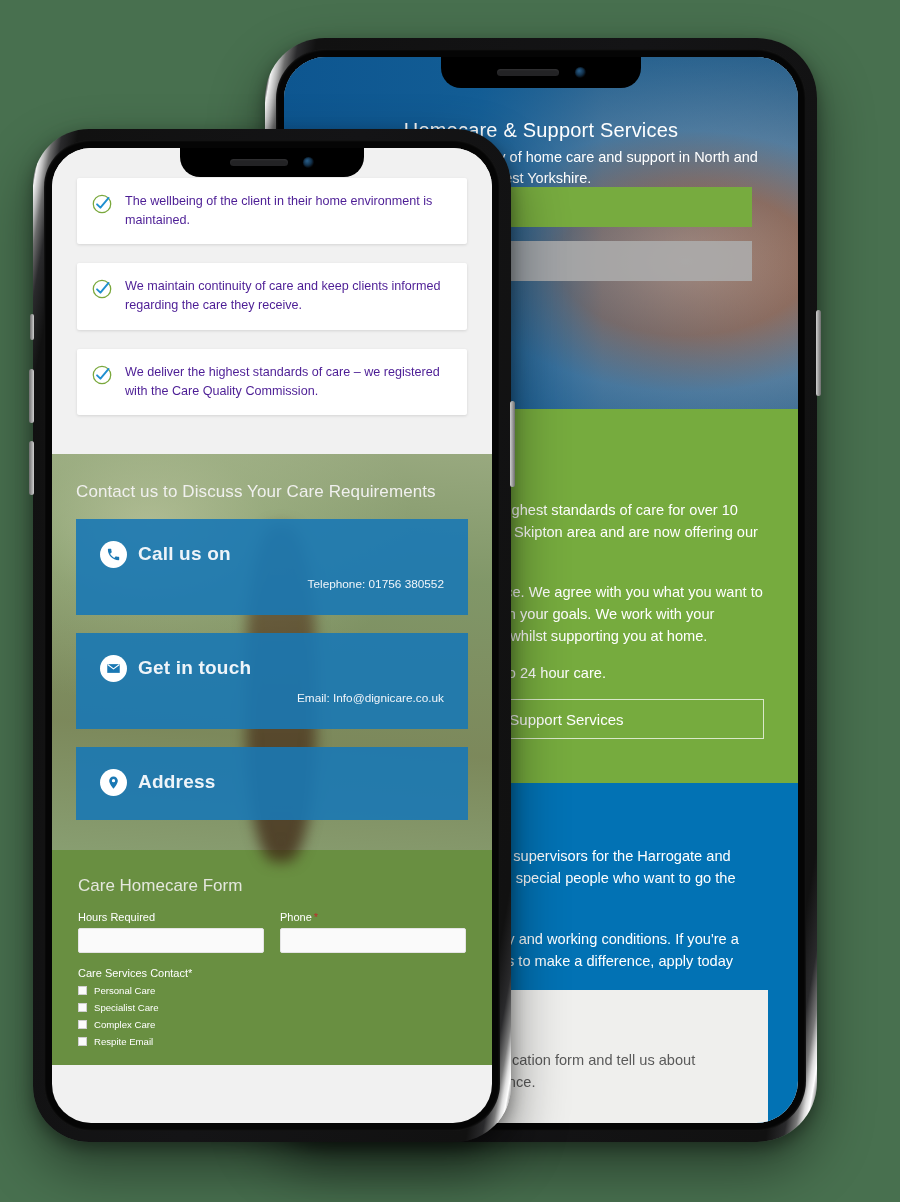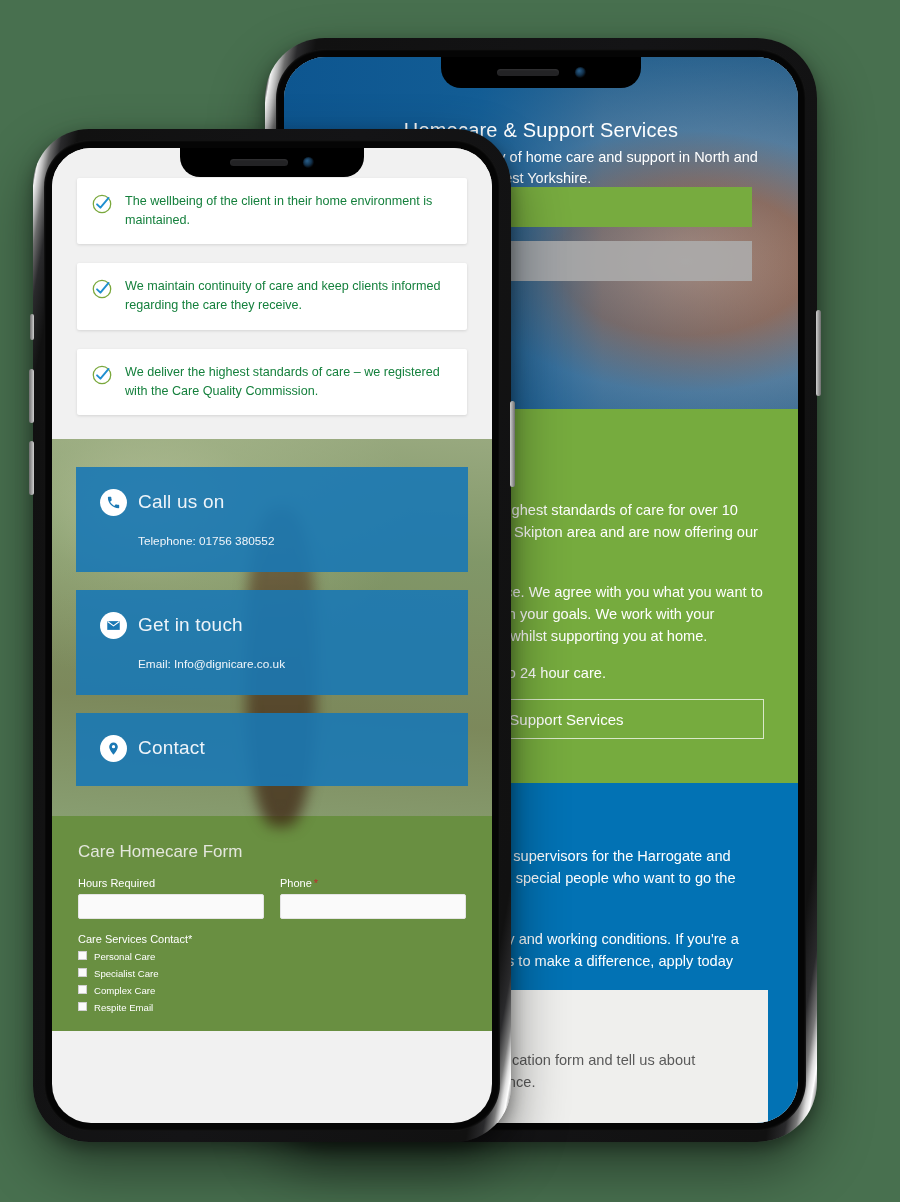--- a/index.html
+++ b/index.html
@@ -101,23 +101,23 @@
   #phone-front .notch { width: 184px; height: 29px; }
   #phone-front .notch .speaker { width: 58px; height: 7px; margin-right: 15px; }
   #phone-front .notch .cam { width: 11px; height: 11px; }
 
   .fp-list { background: #f1f1f1; padding: 30px 25px 24px; }
   .fp-card {
     background: #fff; border-radius: 2px; display: flex; gap: 12px;
     padding: 14px 16px 14px 14px; margin-bottom: 19px;
     box-shadow: 0 1px 3px rgba(0,0,0,.12);
   }
-  .fp-card:last-child { margin-bottom: 0; }
+  .fp-card:last-child { margin-bottom: 15px; }
   .fp-card .tick { flex: 0 0 22px; margin-top: 1px; }
-  .fp-card p { font-size: 12.6px; line-height: 1.52; color: #15803d; }
+  .fp-card p { font-size: 12.6px; line-height: 1.52; color: #4c1d95; }
 
   .fp-contact {
     position: relative; padding: 28px 24px 30px;
     background:
       linear-gradient(185deg, rgba(175,186,150,.55) 0%, rgba(140,160,120,.25) 30%, rgba(120,90,60,.20) 70%, rgba(150,170,130,.45) 100%),
       radial-gradient(ellipse 60% 45% at 22% 18%, #b9c49a 0%, #93a877 45%, #7d9463 100%),
       radial-gradient(ellipse 55% 70% at 78% 55%, #c99a78 0%, #8a6a4e 55%, rgba(120,140,100,0) 100%),
       linear-gradient(160deg, #a8b98f 0%, #8d9f72 40%, #6f8a5c 100%);
   }
   .fp-contact::after {
@@ -127,35 +127,35 @@
   }
   .fp-contact > * { position: relative; z-index: 2; }
   .fp-contact h2 { color: #f0f0ee; font-size: 17px; font-weight: 400; margin-bottom: 17px; letter-spacing: .1px; }
   .fp-box { background: rgba(26,120,180,.90); padding: 22px 24px 24px; margin-bottom: 18px; }
   .fp-box:last-child { margin-bottom: 0; }
   .fp-box-head { display: flex; align-items: center; gap: 11px; }
   .fp-box-head .cicon {
     width: 27px; height: 27px; border-radius: 50%; background: #fff;
     display: flex; align-items: center; justify-content: center; flex: 0 0 27px;
   }
-  .fp-box-head h3 { color: #eef4f9; font-size: 19px; font-weight: 400; letter-spacing: .2px; }
-  .fp-box .sub { color: #f0f5fa; font-size: 11.8px; margin-top: 18px; padding-left: 38px; }
+  .fp-box-head h3 { color: #eef4f9; font-size: 19px; font-weight: 700; letter-spacing: .2px; }
+  .fp-box .sub { color: #f0f5fa; font-size: 11.8px; margin-top: 9px; padding-left: 38px; text-align: right; }
 
   .fp-form { background: #698f41; padding: 26px 26px 12px; }
   .fp-form h2 { color: #e4e7dd; font-size: 17px; font-weight: 400; margin-bottom: 15px; }
   .fp-row { display: flex; gap: 16px; margin-bottom: 14px; }
   .fp-field { flex: 1; }
   .fp-label { color: #fff; font-size: 11px; margin-bottom: 5px; display: block; }
   .fp-label .req { color: #c1292e; margin-left: 2px; }
   .fp-input {
     width: 100%; height: 25px; background: #fafafa; border: 1px solid #e4e4e4;
     border-radius: 2px; display: block;
   }
   .fp-cb-label { color: #fff; font-size: 11px; margin: 5px 0 6px; display: block; }
-  .fp-cb { display: flex; align-items: flex-start; gap: 7px; margin-bottom: 6px; }
+  .fp-cb { display: flex; align-items: center; gap: 7px; margin-bottom: 6px; }
   .fp-cb .box { width: 9px; height: 9px; background: #fbfbfb; border: 1px solid #cfcfcf; flex: 0 0 9px; }
   .fp-cb span.t { color: #fff; font-size: 9.6px; }
 </style>
 </head>
 <body>
 
 <div class="phone" id="phone-back">
   <div class="chassis"></div>
   <div class="bezel"></div>
   <div class="side-btn" style="left:-3px; top:185px; width:4px; height:26px; background:linear-gradient(90deg,#6e6e6e,#cfcfcf);"></div>
@@ -237,20 +237,21 @@
           <svg width="22" height="22" viewBox="0 0 24 24">
               <circle cx="12" cy="12" r="9.5" fill="none" stroke="#7aa83c" stroke-width="1.4"></circle>
               <path d="M6.6 12.4 L10.3 16 L19.2 5.4" fill="none" stroke="#1f8fd0" stroke-width="2.1" stroke-linecap="round" stroke-linejoin="round"></path>
             </svg>
         </span>
         <p>We deliver the highest standards of care – we registered with the Care Quality Commission.</p>
       </div>
     </div>
 
     <div class="fp-contact">
+      <h2>Contact us to Discuss Your Care Requirements</h2>
 
       <div class="fp-box">
         <div class="fp-box-head">
           <span class="cicon">
             <svg width="15" height="15" viewBox="0 0 24 24" fill="#1a78b4">
                 <path d="M6.6 10.8c1.4 2.8 3.8 5.1 6.6 6.6l2.2-2.2c.3-.3.7-.4 1-.2 1.2.4 2.4.6 3.7.6.6 0 1 .4 1 1V20c0 .6-.4 1-1 1C10.8 21 3 13.2 3 3.9c0-.6.4-1 1-1h3.5c.6 0 1 .4 1 1 0 1.3.2 2.5.6 3.7.1.3 0 .7-.2 1l-2.3 2.2z"></path>
               </svg>
           </span>
           <h3>Call us on</h3>
         </div>
@@ -271,21 +272,21 @@
       </div>
 
       <div class="fp-box">
         <div class="fp-box-head">
           <span class="cicon">
             <svg width="15" height="15" viewBox="0 0 24 24" fill="#1a78b4">
                 <path d="M12 2.2c-3.8 0-6.9 3.1-6.9 6.9 0 5.2 6.9 12.7 6.9 12.7s6.9-7.5 6.9-12.7c0-3.8-3.1-6.9-6.9-6.9z"></path>
                 <circle cx="12" cy="9.1" r="2.6" fill="#fff"></circle>
               </svg>
           </span>
-          <h3>Contact</h3>
+          <h3>Address</h3>
         </div>
       </div>
     </div>
 
     <div class="fp-form">
       <h2>Care Homecare Form</h2>
 
 
       <div class="fp-row">
         <div class="fp-field">

